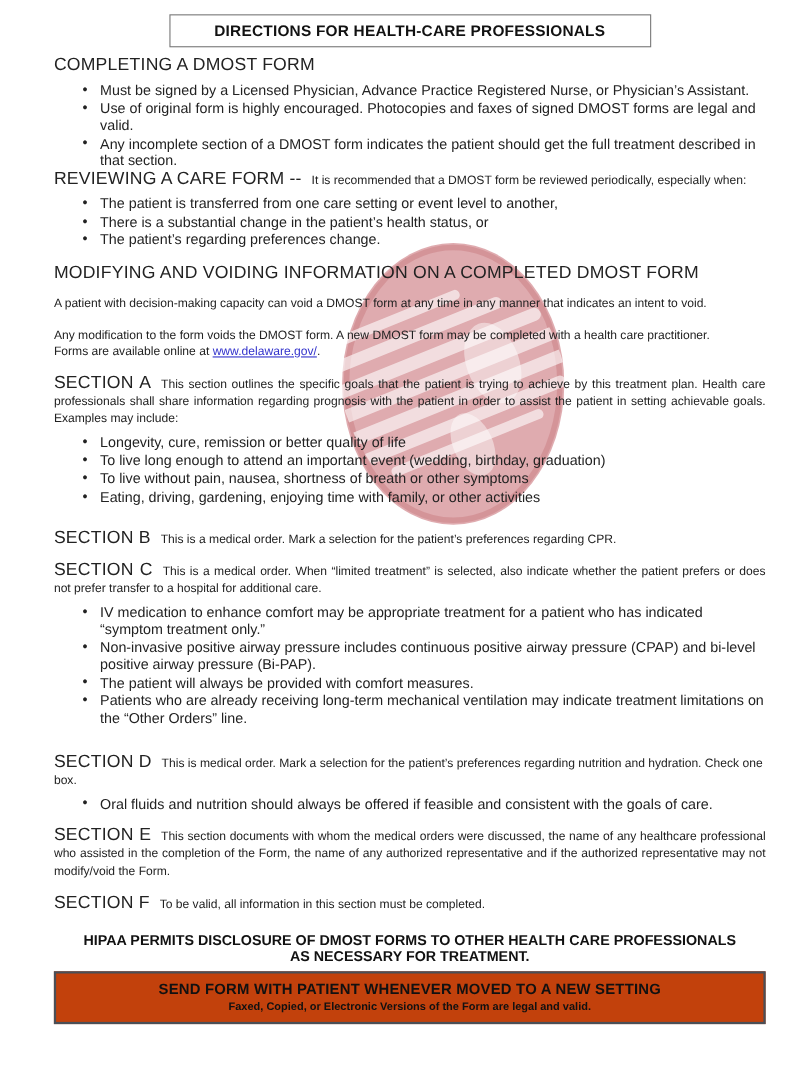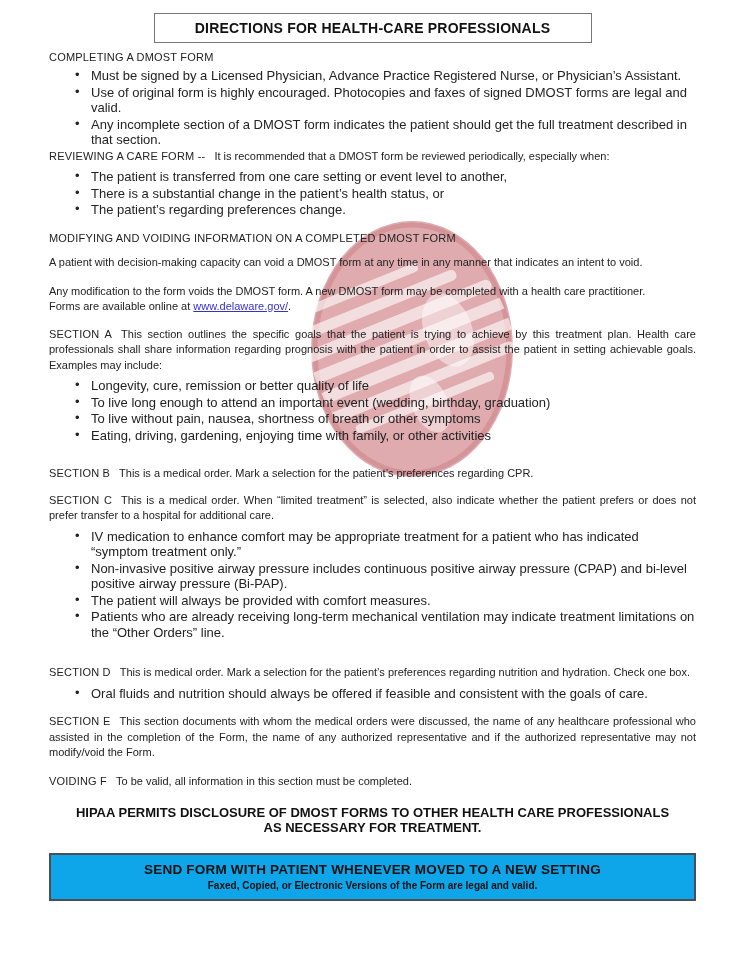--- a/index.html
+++ b/index.html
@@ -8,21 +8,21 @@
     font-family:"Liberation Sans","DejaVu Sans",sans-serif;color:#222;
     -webkit-font-smoothing:antialiased;
   }
   .watermark{position:absolute;left:308px;top:218px;width:208px;height:262px;z-index:0;pointer-events:none;}
   .content{position:relative;z-index:1;padding:13px 41px 0 49px;}
   .title-box{
     width:428px;margin:0 auto;border:1px solid #777;background:#fff;
     text-align:center;padding:6px 4px 6px 4px;
   }
   .title-box h1{margin:0;font-size:14px;font-weight:bold;letter-spacing:.2px;color:#111;}
-  .hd{font-size:11px;font-weight:400;color:#222;letter-spacing:.2px;}
+  .hd{font-size:16px;font-weight:400;color:#222;letter-spacing:.2px;}
   .hd-block{margin:0;}
   .mt-completing{margin-top:8px;}
   .mt-reviewing{margin-top:14px;}
   .mt-modifying{margin-top:13px;}
   .body-txt{font-size:11px;line-height:15px;color:#222;}
   .para{margin:11px 0 0 0;font-size:11px;line-height:15px;}
   .sec{margin:0;font-size:11px;line-height:15.5px;}
   .sec .hd{margin-right:9px;}
   .justify{text-align:justify;}
   ul.bullets{list-style:none;margin:5px 0 0 0;padding:0;}
@@ -37,21 +37,21 @@
   .mt-sec-b{margin-top:22px;}
   .mt-sec-c{margin-top:11px;}
   .mt-sec-d{margin-top:24px;}
   .mt-sec-e{margin-top:12px;}
   .mt-sec-f{margin-top:13px;}
   .hipaa{
     margin:16px auto 0 auto;max-width:600px;text-align:center;
     font-size:13px;font-weight:bold;line-height:15px;color:#111;
   }
   .send-box{
-    margin-top:18px;border:2px solid #4a4f57;background:#0ea5e9;
+    margin-top:6px;border:2px solid #4a4f57;background:#c2410c;
     text-align:center;padding:7px 6px 8px 6px;
   }
   .send-box .l1{font-size:13.5px;font-weight:bold;color:#111;letter-spacing:.2px;margin:0;}
   .send-box .l2{font-size:10px;font-weight:bold;color:#111;margin:3px 0 0 0;}
 </style>
 </head>
 <body>
 
 <svg class="watermark" viewBox="0 0 208 262" xmlns="http://www.w3.org/2000/svg" aria-hidden="true">
   <defs>
@@ -134,21 +134,21 @@
   </div>
   <ul class="bullets">
     <li>Oral fluids and nutrition should always be offered if feasible and consistent with  the goals of care.</li>
   </ul>
 
   <div class="sec justify mt-sec-e">
     <span class="hd">SECTION E</span><span class="body-txt">This section documents with whom the medical orders were discussed, the name of any healthcare professional who assisted in the completion of the Form, the name of any authorized representative and if the authorized representative may not modify/void the Form.</span>
   </div>
 
   <div class="sec mt-sec-f">
-    <span class="hd">VOIDING F</span><span class="body-txt">To be valid, all information in this section must be completed.</span>
+    <span class="hd">SECTION F</span><span class="body-txt">To be valid, all information in this section must be completed.</span>
   </div>
 
   <div class="hipaa">HIPAA PERMITS DISCLOSURE OF DMOST FORMS TO OTHER HEALTH CARE PROFESSIONALS AS NECESSARY FOR TREATMENT.</div>
 
   <div class="send-box">
     <p class="l1">SEND FORM WITH PATIENT WHENEVER MOVED TO A NEW SETTING</p>
     <p class="l2">Faxed, Copied, or Electronic Versions of the Form are legal and valid.</p>
   </div>
 
 </div>

